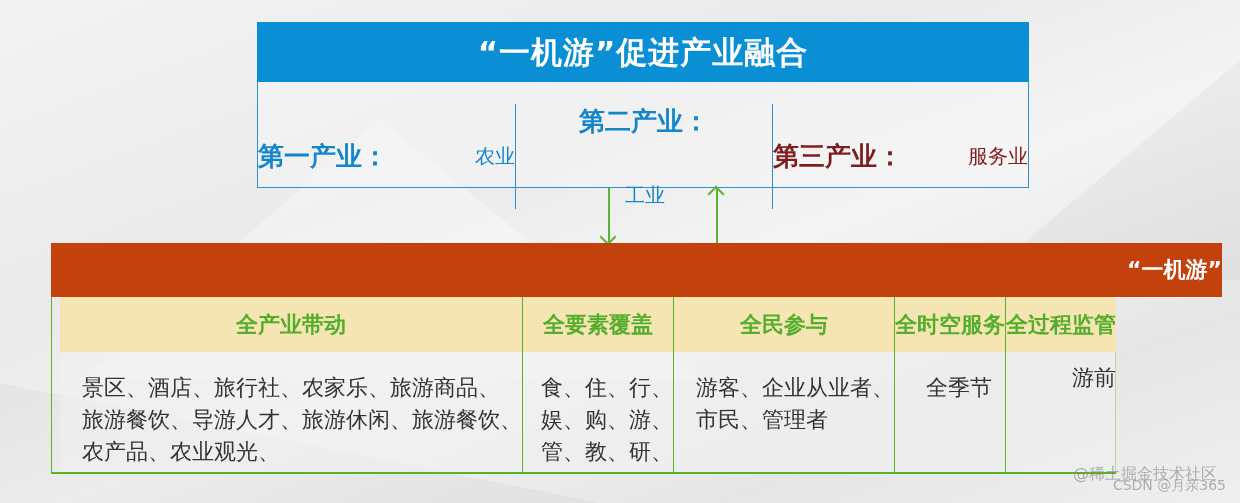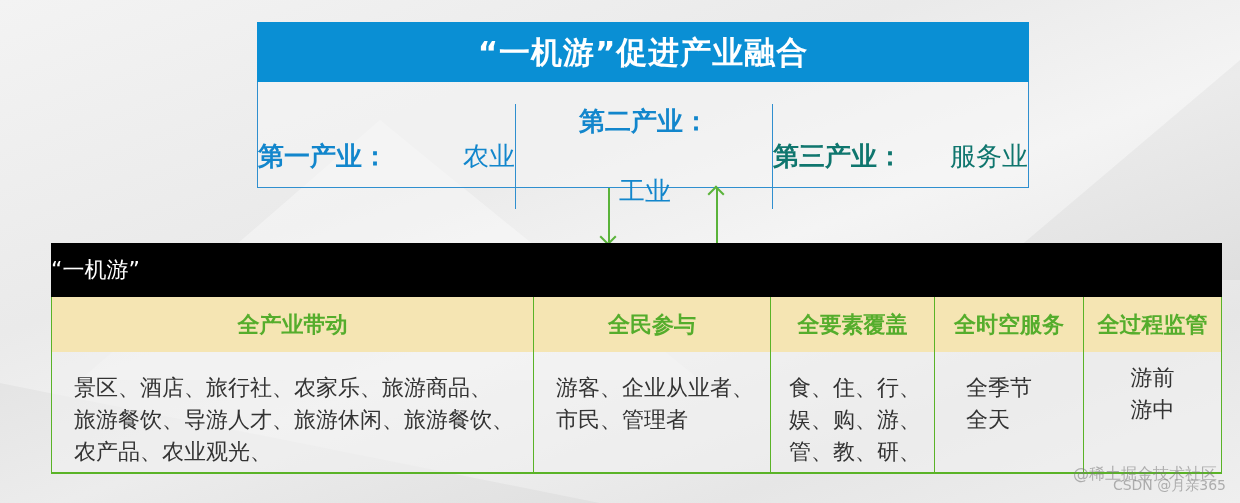--- a/index.html
+++ b/index.html
@@ -18,50 +18,50 @@
   .top-title {
     position: absolute; left: 0; top: 0; width: 772px; height: 60px; background: #0a8fd4;
     color: #ffffff; font-weight: bold; font-size: 31px; line-height: 60px; text-align: center; letter-spacing: 1px;
   }
   .industry-row { position: absolute; left: 0; top: 60px; width: 772px; height: 106px; display: flex; box-sizing: border-box;
     border: 1px solid #2f8fcf; border-top: none; background: rgba(245,245,245,0.55); }
   .industry-cell { height: 100%; display: flex; align-items: center; justify-content: space-between; box-sizing: border-box; white-space: nowrap; margin-top: 22px; }
   .industry-cell + .industry-cell { border-left: 1px solid #2f8fcf; }
   .ic1 { width: 257px; } .ic2 { width: 257px; flex-direction: column; } .ic3 { width: 256px; }
   .ind-label { font-weight: bold; font-size: 26px; }
-  .ind-value { font-size: 26px; margin-left: 2px; }
+  .ind-value { font-size: 20px; margin-left: 2px; }
   .blue { color: #1286cc; }
-  .green { color: #0f766e; }
+  .green { color: #7f1d1d; }
 
   
   .arrow { position: absolute; width: 2px; background: #5ab33a; }
   .arrow-down { left: 608px; top: 188px; height: 54px; }
   .arrow-up { left: 716px; top: 188px; height: 55px; }
   .arrow-down::after { content: ""; position: absolute; left: -6px; bottom: -1px; width: 10px; height: 10px;
     border-right: 2px solid #5ab33a; border-bottom: 2px solid #5ab33a; transform: rotate(45deg); transform-origin: center; }
   .arrow-up::after { content: ""; position: absolute; left: -6px; top: 0px; width: 10px; height: 10px;
     border-left: 2px solid #5ab33a; border-top: 2px solid #5ab33a; transform: rotate(45deg); }
 
   
   .yjy-table { position: absolute; left: 51px; top: 243px; width: 1171px; height: 231px; }
-  .yjy-header { position: absolute; left: 0; top: 0; width: 1171px; height: 54px; background: #000000;
-    color: #ffffff; font-weight: normal; font-size: 22px; line-height: 54px; text-align: left; }
-  .cols { position: absolute; left: 0; top: 54px; width: 1171px; height: 177px; display: flex; box-sizing: border-box;
-    border-left: 1px solid #5ab327; border-right: 1px solid #5ab327; border-bottom: 2px solid #5ab327; }
+  .yjy-header { position: absolute; left: 0; top: 0; width: 1171px; height: 54px; background: #c2410c;
+    color: #ffffff; font-weight: bold; font-size: 22px; line-height: 54px; text-align: right; }
+  .cols { position: absolute; left: 0; top: 54px; width: 1065px; height: 177px; display: flex; box-sizing: border-box;
+    border-left: 1px solid #5ab327; border-right: 1px solid #5ab327; border-bottom: 2px solid #5ab327; padding-left: 8px; }
   .col { height: 100%; display: flex; flex-direction: column; box-sizing: border-box; }
   .col + .col { border-left: 1px solid #5ab327; }
   .c1 { width: 481px; } .c2 { width: 237px; } .c3 { width: 164px; } .c4 { width: 149px; } .c5 { width: 138px; }
   .col-head { height: 55px; background: #f5e5b3; color: #55ad2c; font-weight: bold; font-size: 22px;
     line-height: 55px; text-align: center; white-space: nowrap; overflow: hidden; }
   .col-body { flex: 1; background: rgba(240,240,240,0.6); color: #333333; font-size: 22px; line-height: 32px; box-sizing: border-box; }
   .c1 .col-body { padding: 20px 0 0 22px; }
   .c2 .col-body { padding: 20px 0 0 22px; }
   .c3 .col-body { padding: 20px 0 0 18px; }
   .c4 .col-body { padding: 20px 0 0 31px; }
-  .c5 .col-body { padding: 10px 0 0 0; text-align: center; }
+  .c5 .col-body { padding: 10px 0 0 0; text-align: right; }
   .body-line { display: block; white-space: nowrap; }
 
   .watermark { position: absolute; right: 23px; top: 464px; color: rgba(120,120,120,0.55); font-size: 16px; white-space: nowrap; }
   .watermark2 { position: absolute; right: 14px; top: 477px; color: rgba(120,120,120,0.55); font-size: 14px; white-space: nowrap; }
 </style>
 </head>
 <body>
 
 <div class="bg-shape bg1"></div>
 <div class="bg-shape bg2"></div>
@@ -92,46 +92,44 @@
   <div class="yjy-header">“一机游”</div>
   <div class="cols">
     <div class="col c1">
       <div class="col-head">全产业带动</div>
       <div class="col-body">
         <span class="body-line">景区、酒店、旅行社、农家乐、旅游商品、</span>
         <span class="body-line">旅游餐饮、导游人才、旅游休闲、旅游餐饮、</span>
         <span class="body-line">农产品、农业观光、</span>
       </div>
     </div>
-    <div class="col c2">
-      <div class="col-head">全民参与</div>
-      <div class="col-body">
-        <span class="body-line">游客、企业从业者、</span>
-        <span class="body-line">市民、管理者</span>
-      </div>
-    </div>
     <div class="col c3">
       <div class="col-head">全要素覆盖</div>
       <div class="col-body">
         <span class="body-line">食、住、行、</span>
         <span class="body-line">娱、购、游、</span>
         <span class="body-line">管、教、研、</span>
       </div>
     </div>
+    <div class="col c2">
+      <div class="col-head">全民参与</div>
+      <div class="col-body">
+        <span class="body-line">游客、企业从业者、</span>
+        <span class="body-line">市民、管理者</span>
+      </div>
+    </div>
     <div class="col c4">
       <div class="col-head">全时空服务</div>
       <div class="col-body">
         <span class="body-line">全季节</span>
-        <span class="body-line">全天</span>
       </div>
     </div>
     <div class="col c5">
       <div class="col-head">全过程监管</div>
       <div class="col-body">
         <span class="body-line">游前</span>
-        <span class="body-line">游中</span>
       </div>
     </div>
   </div>
 </div>
 
 <div class="watermark">@稀土掘金技术社区</div>
 <div class="watermark2">CSDN @月亲365</div>
 
 </body></html>

